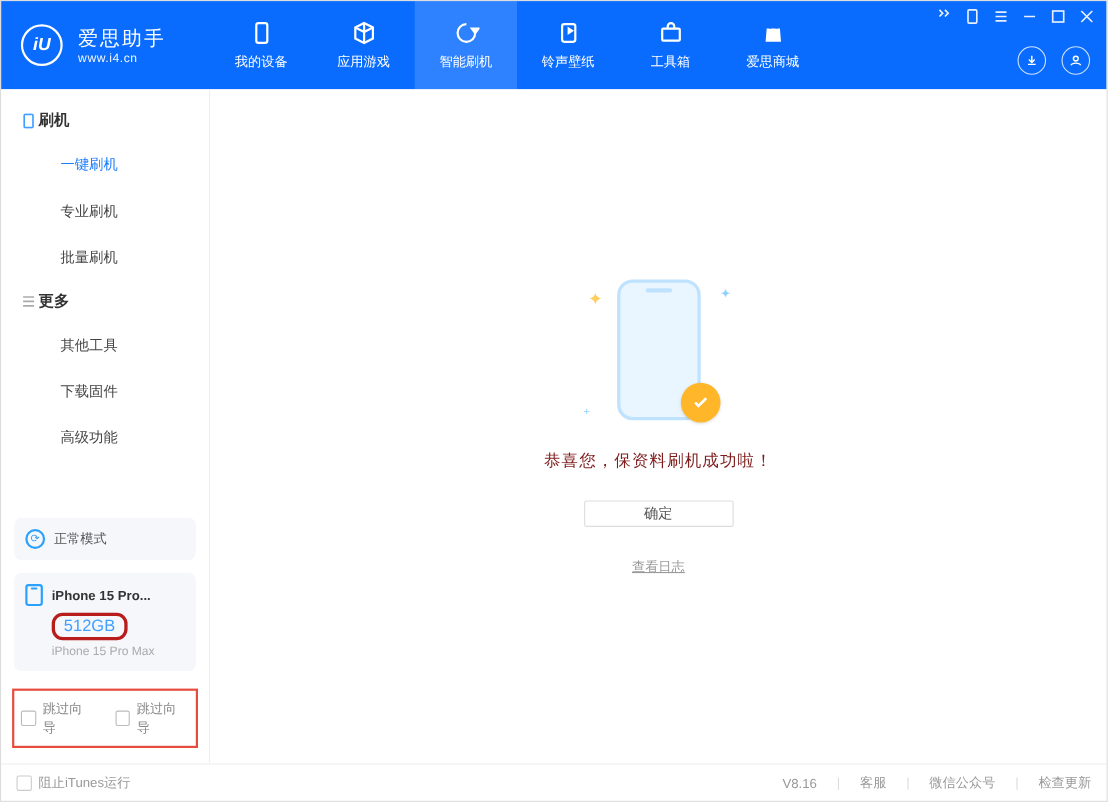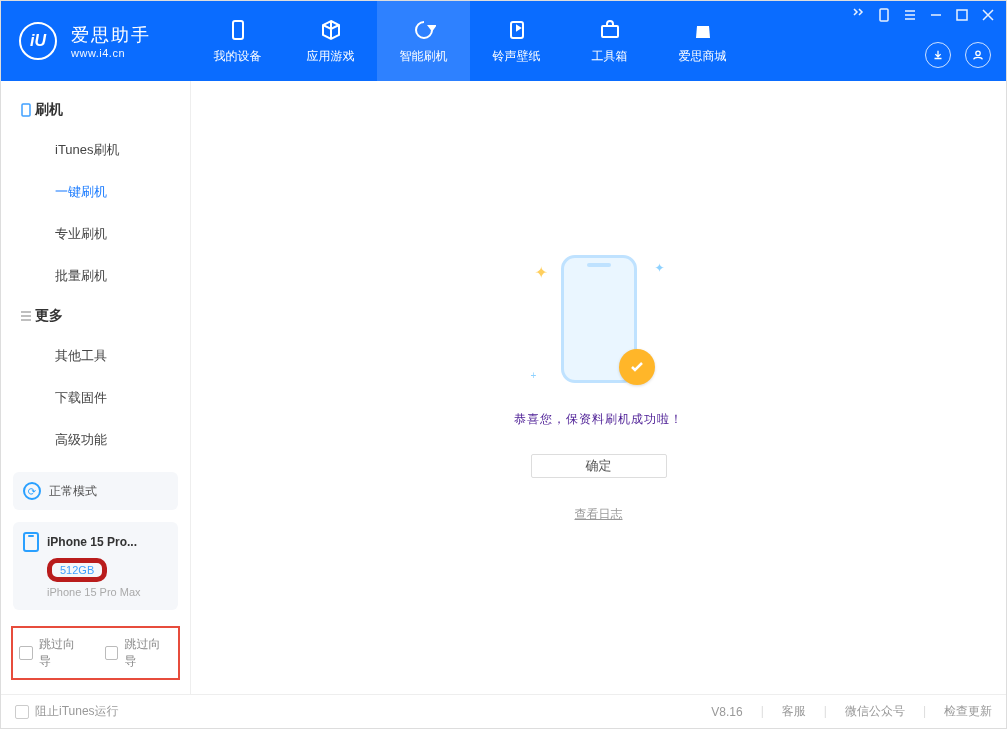--- a/index.html
+++ b/index.html
@@ -33,39 +33,39 @@
 
     .sidebar-spacer { flex: 1; }
 
     .status-card { margin: 8px 12px; padding: 10px 10px; background: #f5f7fa; border-radius: 6px; display:flex; align-items:center; gap:8px; font-size:12px; color:#555; }
     .status-card .dot { width:18px; height:18px; border-radius:50%; border:2px solid #2aa0ff; display:flex; align-items:center; justify-content:center; color:#2aa0ff; font-size:10px; }
 
     .device-card { margin: 4px 12px 10px; padding: 10px 10px 12px; background:#f5f7fa; border-radius:6px; font-size:12px; }
     .device-head { display:flex; align-items:center; gap:8px; font-weight:700; color:#333; }
     .device-head .phone-ic { width:16px; height:20px; border:2px solid #2aa0ff; border-radius:3px; position:relative; }
     .device-head .phone-ic::before { content:""; position:absolute; top:1px; left:3px; right:3px; height:2px; background:#2aa0ff; border-radius:1px; }
-    .storage-badge { display:inline-block; margin: 6px 0 4px 24px; padding: 1px 8px; border:5px solid #b91c1c; color:#3fa0ff; border-radius: 10px; font-size:11px; }
+    .storage-badge { display:inline-block; margin: 6px 0 4px 24px; padding: 1px 8px; border:3px solid #b91c1c; color:#3fa0ff; border-radius: 10px; font-size:15px; }
     .device-sub { margin-left: 24px; color:#aaa; font-size:11px; }
 
     .check-row { margin: 6px 10px 14px; padding: 8px 6px; border: 2px solid #e74c3c; display:flex; gap: 18px; align-items:center; }
     .chk { display:flex; align-items:center; gap:6px; font-size:12px; color:#888; cursor:pointer; }
     .chk-box { width:14px; height:14px; border:1px solid #bbb; border-radius:2px; }
 
     .main { flex:1; display:flex; flex-direction:column; align-items:center; justify-content:center; }
     .illus { position:relative; width:140px; height:140px; margin-bottom:18px; }
     .illus .phone { width:76px; height:128px; border:3px solid #bfe2ff; border-radius:14px; background:#eaf6ff; position:absolute; left:32px; top:2px; }
     .illus .notch { position:absolute; top:10px; left:58px; width:24px; height:4px; background:#bfe2ff; border-radius:2px; }
     .illus .badge { position:absolute; width:36px; height:36px; background:#ffb629; border-radius:50%; right:14px; bottom:8px; display:flex; align-items:center; justify-content:center; box-shadow:0 1px 3px rgba(0,0,0,0.15); }
     .illus .badge svg { width:16px; height:16px; color:#fff; }
     .sparkle { position:absolute; color:#ffcf5e; font-size:16px; }
     .sparkle.s1 { left:6px; top:10px; }
     .sparkle.s2 { right:4px; top:8px; color:#8fd2ff; font-size:12px; }
     .sparkle.s3 { left:2px; bottom:12px; color:#8fd2ff; font-size:10px; }
 
-    .main-msg { font-size:12px; color:#4c1d95; margin-bottom:26px; letter-spacing:1px;font-family:Liberation Mono, monospace; }
+    .main-msg { font-size:15px; color:#7f1d1d; margin-bottom:26px; letter-spacing:1px;font-family:Liberation Mono, monospace; }
     .confirm-btn { padding: 2px 54px; border:1px solid #ddd; background:#fff; color:#555; font-size:13px; border-radius:2px; cursor:pointer; margin-bottom:28px; }
     .log-link { font-size:12px; color:#999; text-decoration:underline; cursor:pointer; }
 
     .footer { height:34px; border-top:1px solid #eee; display:flex; align-items:center; padding: 0 14px; font-size:12px; color:#999; }
     .footer .fchk { display:flex; align-items:center; gap:6px; cursor:pointer; }
     .footer .fchk .chk-box { border-color:#ccc; }
     .footer-spacer { flex:1; }
     .footer-right { display:flex; gap:18px; align-items:center; }
     .footer-right .sep::before { content:"|"; margin-right:18px; color:#ddd; }
     .footer-right span { cursor:pointer; }
@@ -176,21 +176,20 @@
 <div class="body">
   <div class="sidebar">
     <div class="side-group-title">
       <span class="sg-icon">
           <svg viewBox="0 0 14 14" fill="none" stroke="#3fa0ff" stroke-width="1.5">
             <rect x="3" y="1" width="8" height="12" rx="1"></rect>
           </svg>
         </span>
       <span>刷机</span>
     </div>
-    <div class="side-sub">iTunes刷机</div>
     <div class="side-sub active">一键刷机</div>
     <div class="side-sub">专业刷机</div>
     <div class="side-sub">批量刷机</div>
 
     <div class="side-group-title">
       <span class="sg-icon">
           <svg viewBox="0 0 14 14" stroke="#aaa" stroke-width="1.5">
             <path d="M2 3h10M2 7h10M2 11h10"></path>
           </svg>
         </span>

